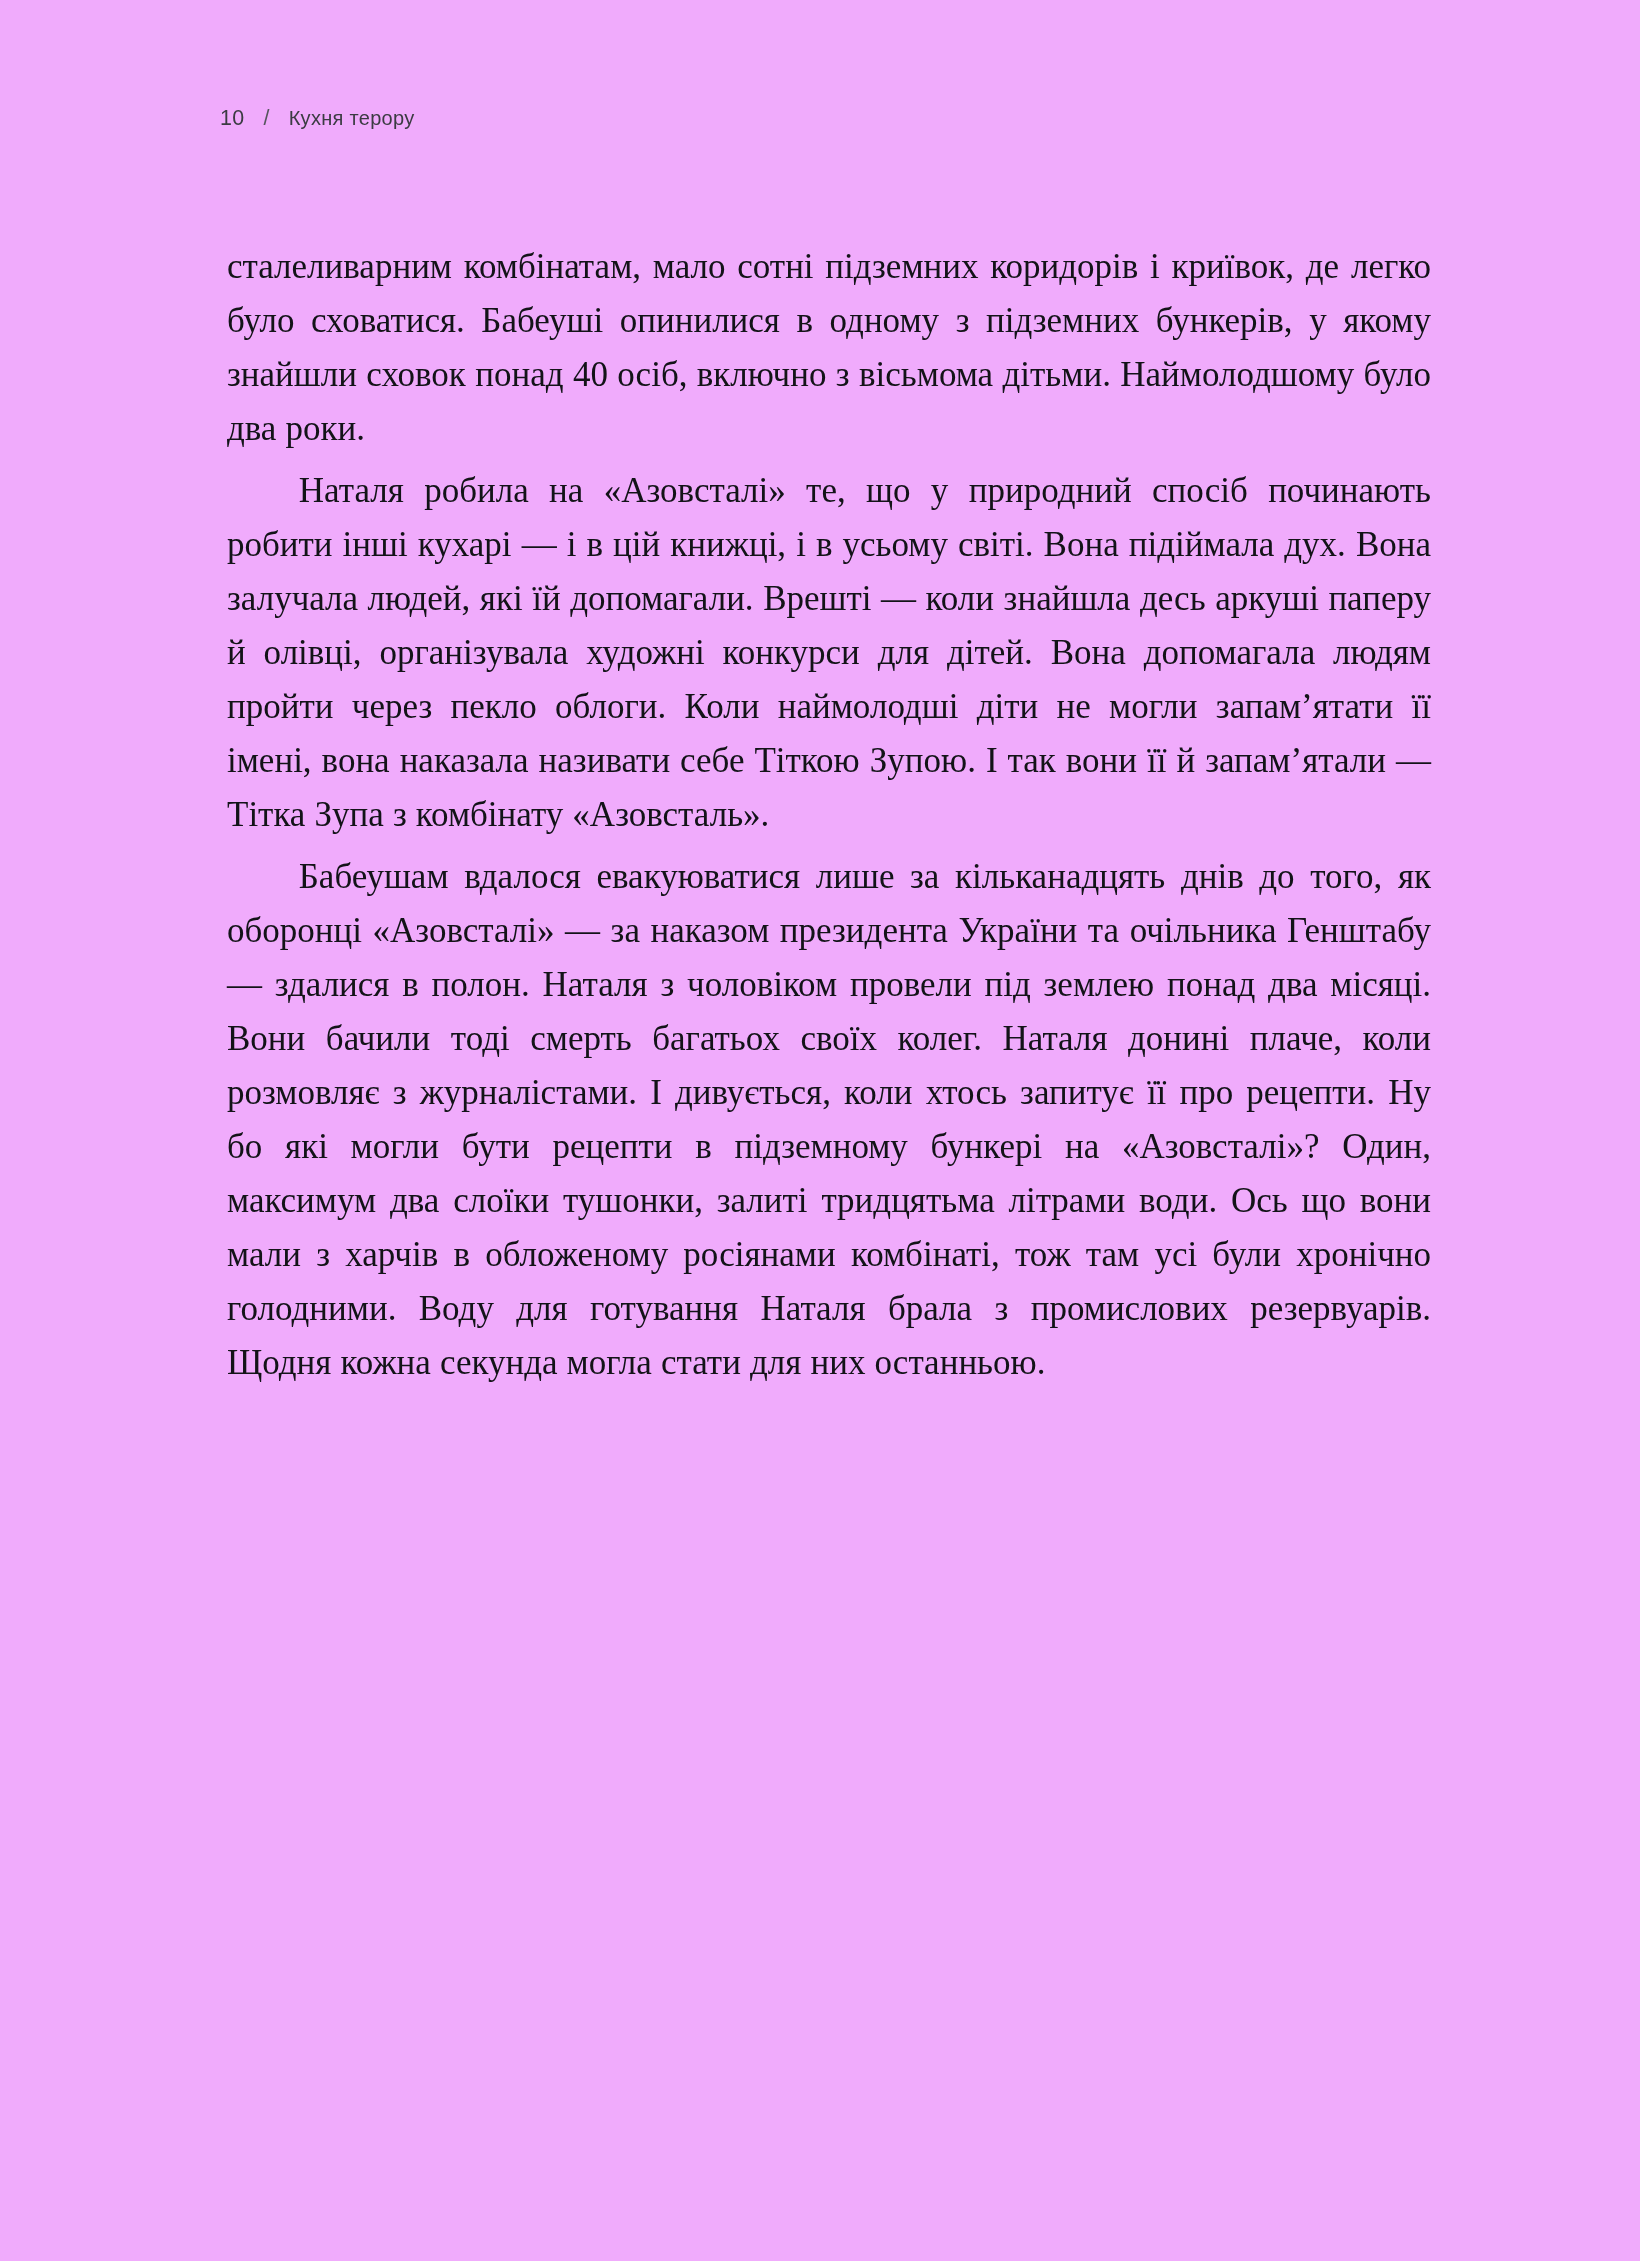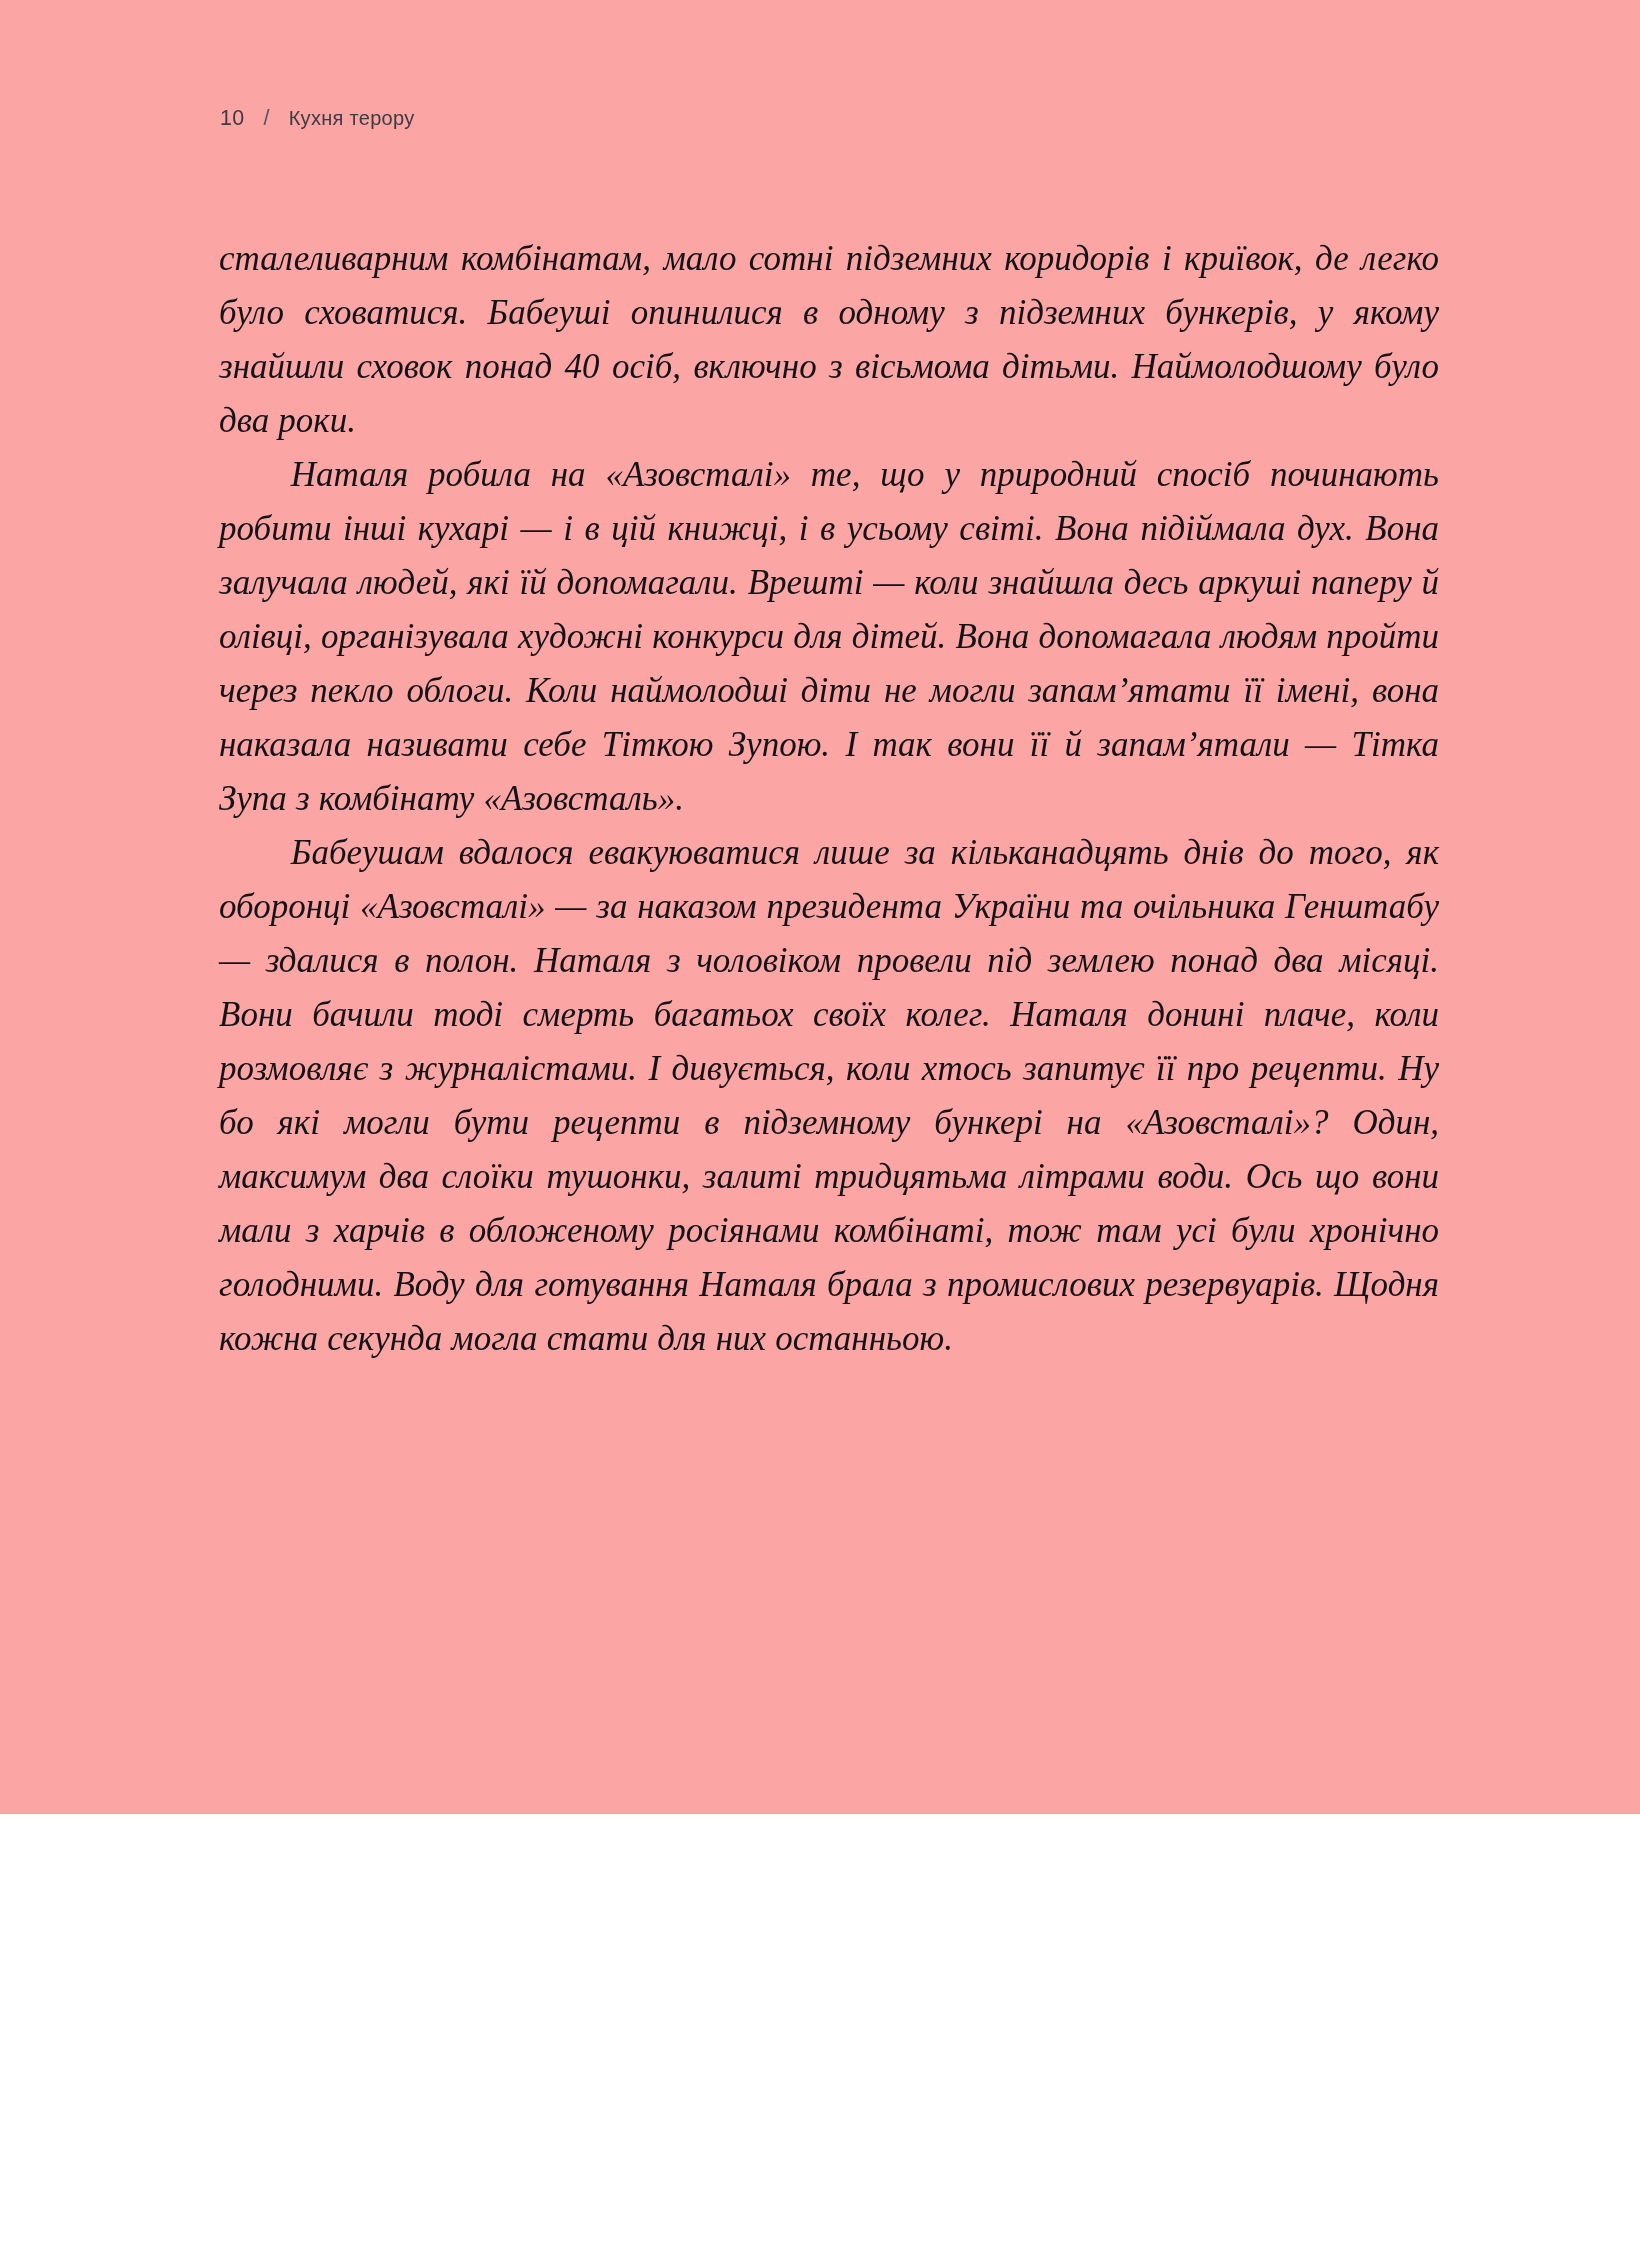--- a/index.html
+++ b/index.html
@@ -4,22 +4,22 @@
 <title>Кухня терору — 10</title>
 <style>
   html, body {
     margin: 0;
     padding: 0;
     background: #ffffff;
   }
   .page {
     position: relative;
     width: 1641px;
-    height: 1814px;
-    background: #fca5a5;
+    height: 2261px;
+    background: #f0abfc;
     box-sizing: border-box;
     overflow: hidden;
   }
 
   
   .running-head {
     position: absolute;
     left: 220px;
     top: 106px;
     display: flex;
@@ -55,23 +55,22 @@
     font-size: 35px;
     line-height: 54px;
     color: #131318;
     text-align: justify;
     text-justify: inter-word;
     -webkit-hyphens: none;
     hyphens: none;
     word-spacing: 0.01em;
   }
   .textblock p {
-    margin: 0;
+    margin: 8px;
     text-indent: 0;
-    font-style: italic;
   }
   .textblock p.indent {
     text-indent: 2.05em;
   }
   
 </style>
 </head>
 <body>
 
 <div class="page">

